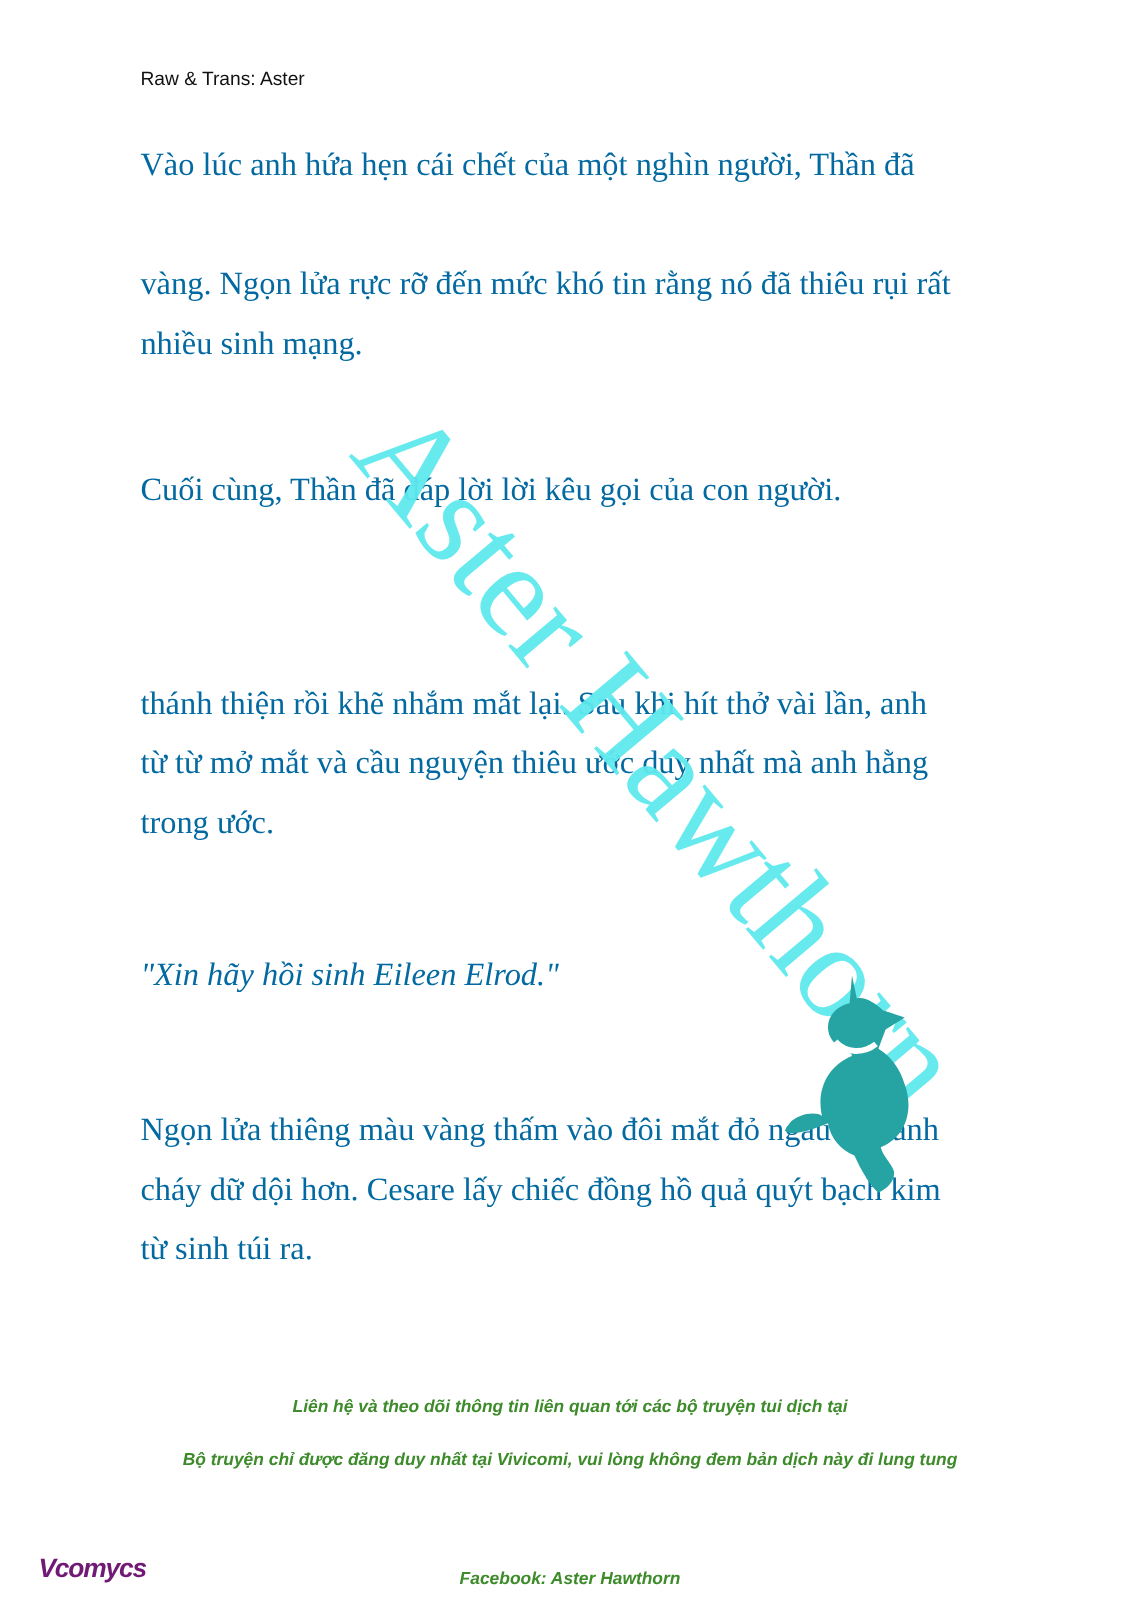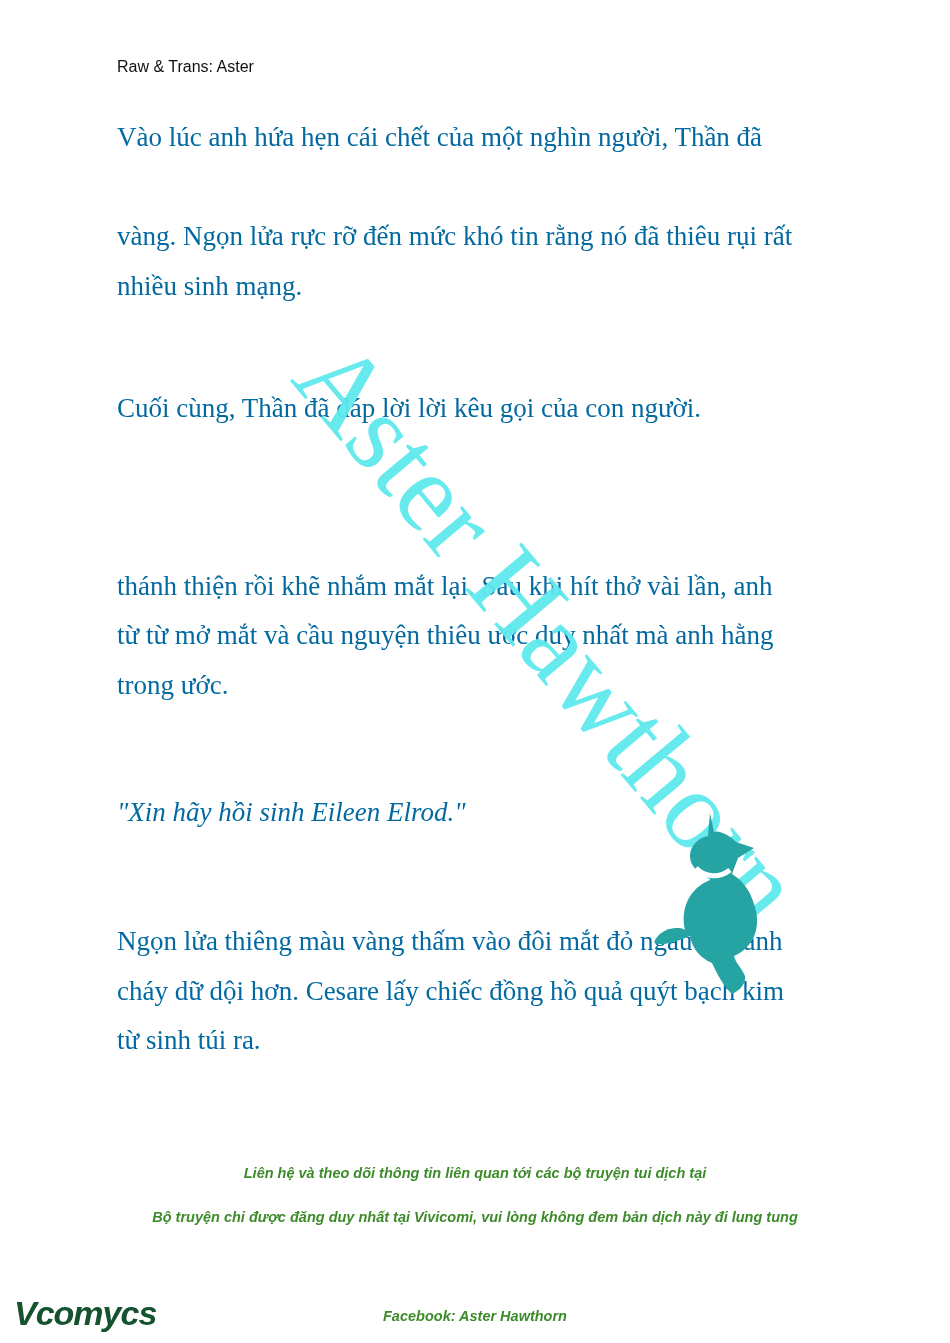--- a/index.html
+++ b/index.html
@@ -4,21 +4,21 @@
 <style>
   html, body { margin: 0; padding: 0; background: #ffffff; }
   body { width: 950px; height: 1343px; position: relative; overflow: hidden; }
   .page { position: absolute; left: 0; top: 0; width: 950px; height: 1106px; background: #fff; }
   .header { position: absolute; left: 117px; top: 58px; font-family: "Liberation Sans", sans-serif; font-size: 16px; color: #111; }
   .para { position: absolute; left: 117px; width: 740px; font-family: "Liberation Serif", serif; font-size: 27px; line-height: 49.5px; color: #0369a1; margin: 0; }
   .para.italic { font-style: italic; }
   .footer { position: absolute; left: 0; width: 950px; text-align: center; font-family: "Liberation Sans", sans-serif; font-size: 14.5px; font-style: italic; font-weight: bold; color: #3d8b2a; }
   .watermark { position: absolute; left: 125px; top: 570px; transform-origin: 0 0; transform: rotate(50deg) translate(-40px, -350px); font-family: "Liberation Serif", serif; font-size: 112px; color: #5ee9ee; white-space: nowrap; opacity: 0.95; pointer-events: none; }
   .cat { position: absolute; left: 650px; top: 808px; width: 150px; height: 190px; }
-  .logo { position: absolute; left: 14px; top: 1294px; font-family: "Liberation Sans", sans-serif; font-size: 34px; font-weight: bold; font-style: italic; color: #14532d; letter-spacing: -1px; }
+  .logo { position: absolute; left: 32px; top: 1294px; font-family: "Liberation Sans", sans-serif; font-size: 22px; font-weight: bold; font-style: italic; color: #701a75; letter-spacing: -1px; }
 </style>
 </head>
 <body>
 
 <div class="page">
 
   <div class="header">Raw &amp; Trans: Aster</div>
 
   <p class="para" style="top:113px">
     <span>Vào lúc anh hứa hẹn cái chết của một nghìn người, Thần đã</span><br>

